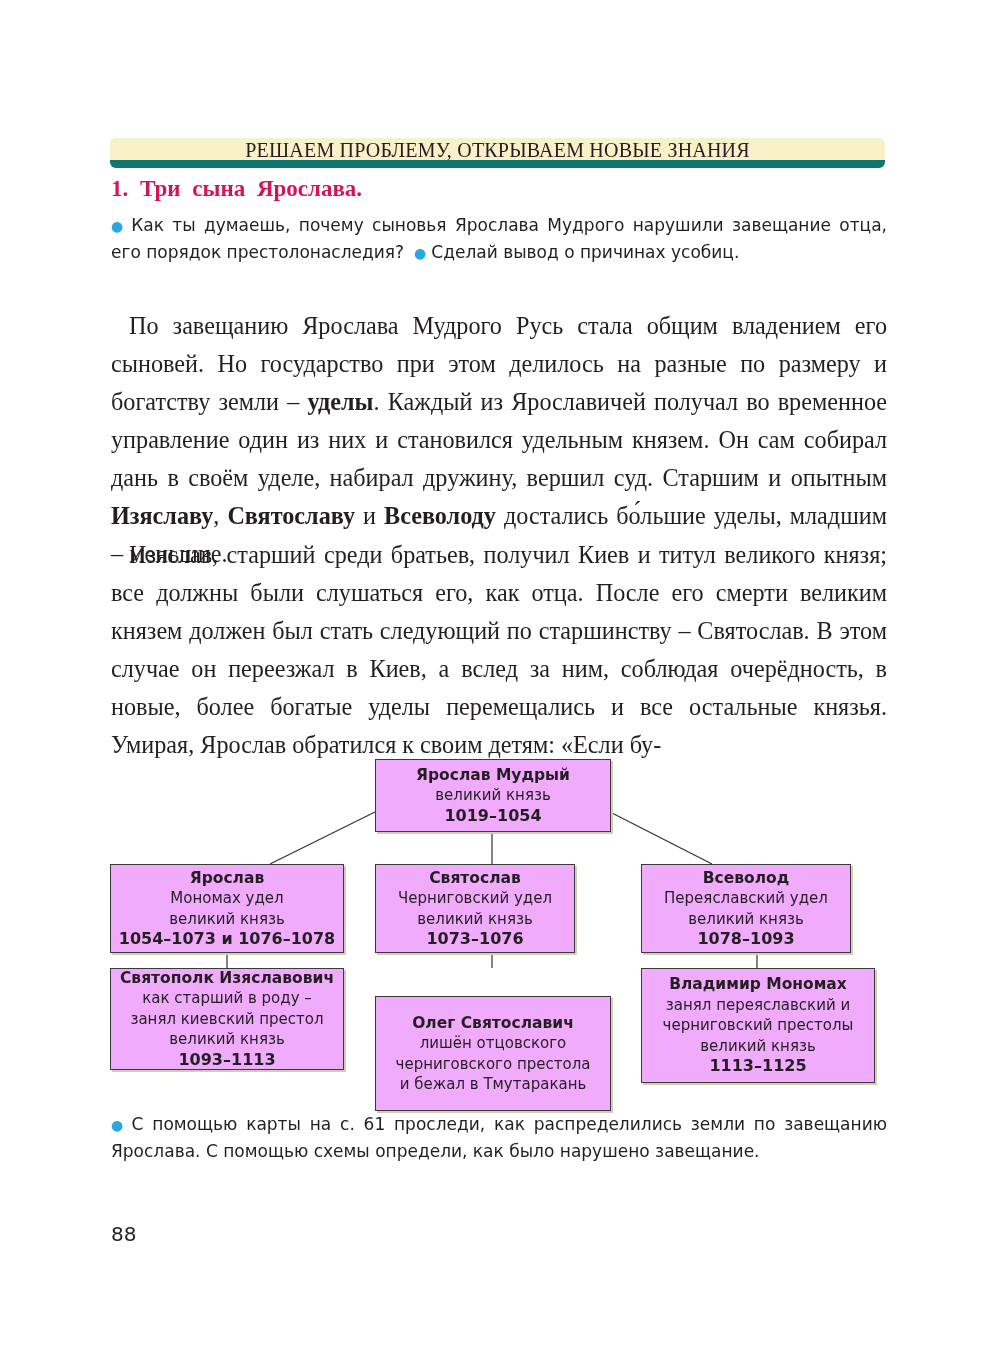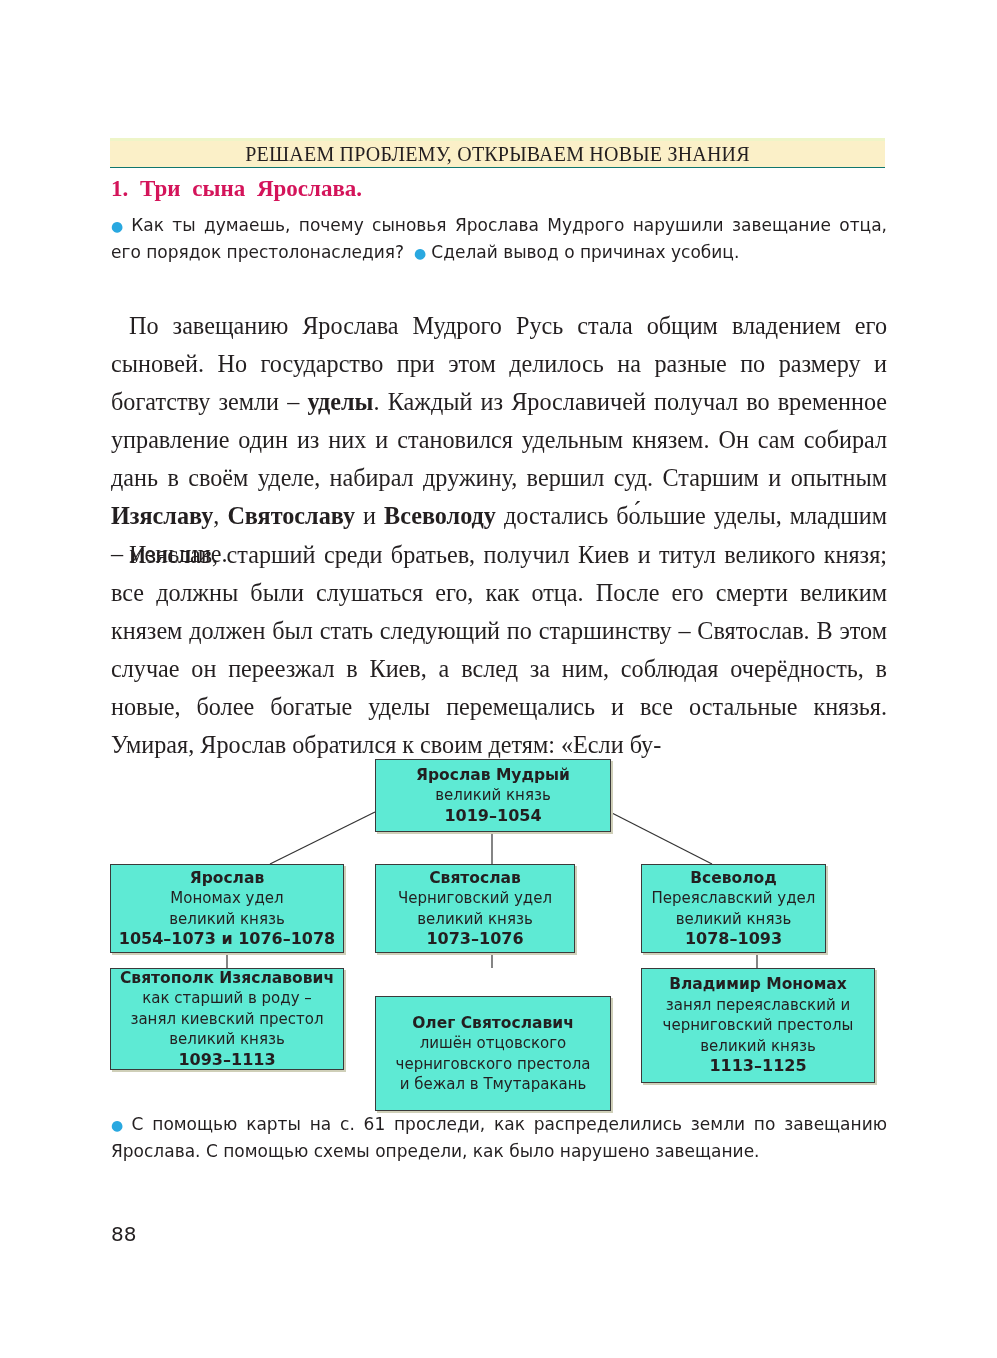--- a/index.html
+++ b/index.html
@@ -1,23 +1,23 @@
 <!DOCTYPE html>
 <html><head>
 <meta charset="utf-8">
 <style>
   html, body { margin: 0; padding: 0; background: #ffffff; }
   body { width: 997px; height: 1358px; position: relative; overflow: hidden; color: #231f20; }
   .banner {
     position: absolute; left: 110px; top: 138px; width: 775px; height: 30px;
     background: #fbf0c8;
-    border-top: 3px solid #eef5c8; border-bottom: 1px solid #0f766e;
+    border-top: 3px solid #eef5c8; border-bottom: 8px solid #0f766e;
     box-sizing: border-box;
     display: flex; align-items: center; justify-content: center;
-    font-family: "Liberation Serif", serif; font-size: 20px; color: #231f20; letter-spacing: 0.2px;
+    font-family: "Liberation Serif", serif; font-size: 20px; color: #231f20; letter-spacing: 0.2px; border-radius: 6px;
   }
   .section-title {
     position: absolute; left: 111px; top: 176px;
     font-family: "Liberation Serif", serif; font-weight: bold; font-size: 23px; color: #d4145a;
     word-spacing: 6px;
   }
   .task {
     position: absolute; left: 111px; width: 776px;
     font-family: "DejaVu Sans", sans-serif; font-size: 17px; line-height: 26px; color: #231f20;
     text-align: justify;
@@ -30,21 +30,21 @@
     position: absolute; left: 111px; width: 776px;
     font-family: "Liberation Serif", serif; font-size: 24.2px; line-height: 38px; color: #231f20;
     text-align: justify; text-indent: 18px; hyphens: manual;
   }
   .para b { font-weight: bold; }
   .para-1 { top: 307px; }
   .para-2 { top: 536px; }
   .tree-lines { position: absolute; left: 0; top: 0; width: 997px; height: 1358px; pointer-events: none; }
   .node {
     position: absolute; box-sizing: border-box;
-    background: #5eead4; border: 1.5px solid #3a3a3a;
+    background: #f0abfc; border: 1.5px solid #3a3a3a;
     box-shadow: 2px 2px 0 #cfcfb8;
     font-family: "DejaVu Sans", sans-serif; font-size: 15px; line-height: 20.5px;
     text-align: center; color: #231f20;
     display: flex; flex-direction: column; justify-content: center;
   }
   .node .nm { font-weight: bold; font-size: 15.5px; }
   .node .yr { font-weight: bold; font-size: 16px; }
   .node .ln { font-size: 15px; }
   .page-number {
     position: absolute; left: 111px; top: 1222px;
@@ -88,21 +88,21 @@
   <div class="ln">Мономах удел</div>
   <div class="ln">великий князь</div>
   <div class="yr">1054–1073 и 1076–1078</div>
 </div>
 <div class="node" style="left:375px; top:864px; width:200px; height:89px;">
   <div class="nm">Святослав</div>
   <div class="ln">Черниговский удел</div>
   <div class="ln">великий князь</div>
   <div class="yr">1073–1076</div>
 </div>
-<div class="node" style="left:641px; top:864px; width:185px; height:89px;">
+<div class="node" style="left:641px; top:864px; width:210px; height:89px;">
   <div class="nm">Всеволод</div>
   <div class="ln">Переяславский удел</div>
   <div class="ln">великий князь</div>
   <div class="yr">1078–1093</div>
 </div>
 
 <div class="node" style="left:110px; top:968px; width:234px; height:102px;">
   <div class="nm">Святополк Изяславович</div>
   <div class="ln">как старший в роду –</div>
   <div class="ln">занял киевский престол</div>

